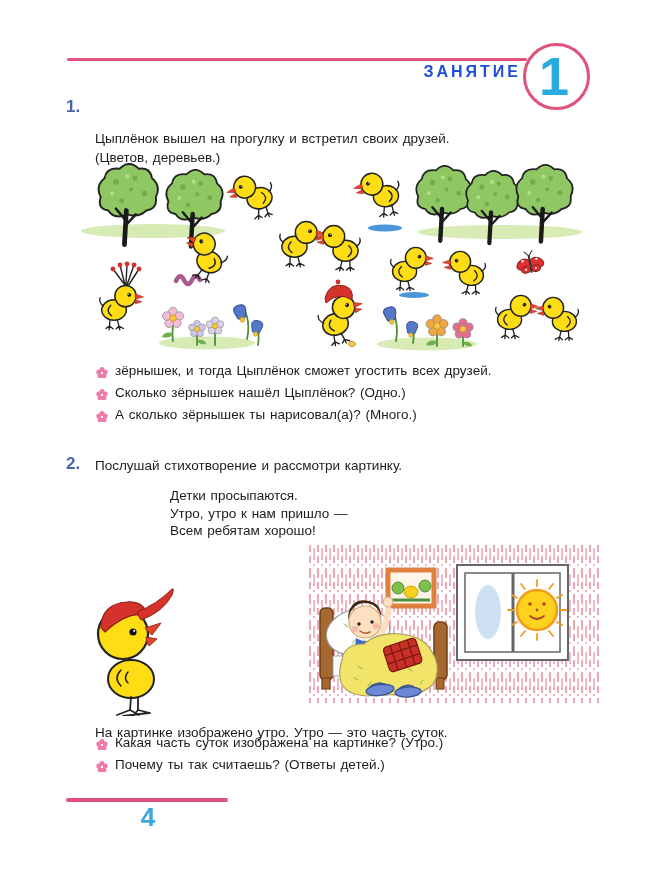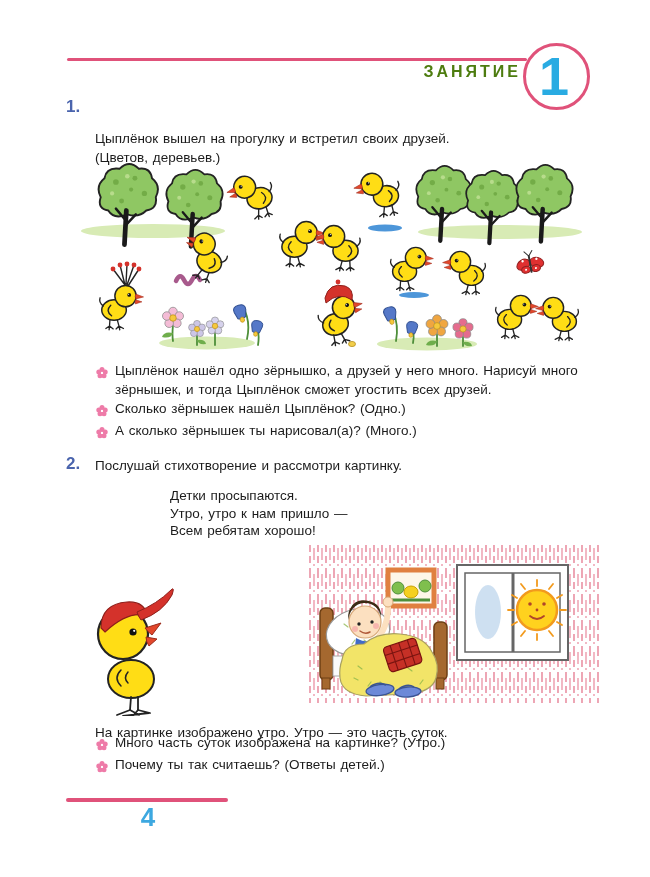--- a/index.html
+++ b/index.html
@@ -5,21 +5,21 @@
   html,body { margin:0; padding:0; }
   body {
     width:650px; height:877px; background:#ffffff; position:relative; overflow:hidden;
     font-family:"Liberation Sans","DejaVu Sans",sans-serif; color:#1c1c1c;
   }
   .abs { position:absolute; }
 
   
   .hline { left:67px; top:58px; width:460px; height:3px; background:#E0527A; border-radius:2px; }
   .hcircle { left:523px; top:43px; width:67px; height:67px; border:3px solid #E0527A; border-radius:50%; box-sizing:border-box; }
-  .hlabel { right:129px; top:63px; font-size:16px; font-weight:bold; letter-spacing:3px; color:#4d7c0f; }
+  .hlabel { right:129px; top:63px; font-size:16px; font-weight:bold; letter-spacing:3px; color:#1d4ed8; }
   .hnum { left:521px; top:44px; width:66px; height:66px; text-align:center; line-height:64px;
           font-size:54px; font-weight:bold; color:#29ABE2; }
 
   
   .line { font-size:13.5px; line-height:19px; white-space:nowrap; word-spacing:1px; }
   .just { text-align:justify; text-align-last:justify; }
   .tasknum { font-weight:bold; font-size:17px; color:#4A64AD; }
   .textblock { width:478px; }
   .poem .line { line-height:17.5px; }
 
@@ -194,21 +194,20 @@
             <circle cx="0" cy="-3.4" r="2.5"></circle>
             <circle cx="3.2" cy="-1" r="2.5"></circle>
             <circle cx="2" cy="2.8" r="2.5"></circle>
             <circle cx="-2" cy="2.8" r="2.5"></circle>
             <circle cx="-3.2" cy="-1" r="2.5"></circle>
           </g>
           <circle cx="0" cy="0" r="1.1" fill="#fff"></circle>
         </svg>
     </span>
     <div class="btext">
-      <div class="line just">Цыплёнок нашёл одно зёрнышко, а друзей у него много. Нарисуй много</div>
       <div class="line">зёрнышек, и тогда Цыплёнок сможет угостить всех друзей.</div>
     </div>
   </div>
   <div class="brow">
     <span class="marker">
       <svg width="12" height="12" viewBox="-6 -6 12 12">
           <g fill="#EE7BA8">
             <circle cx="0" cy="-3.4" r="2.5"></circle>
             <circle cx="3.2" cy="-1" r="2.5"></circle>
             <circle cx="2" cy="2.8" r="2.5"></circle>
@@ -358,21 +357,21 @@
             <circle cx="0" cy="-3.4" r="2.5"></circle>
             <circle cx="3.2" cy="-1" r="2.5"></circle>
             <circle cx="2" cy="2.8" r="2.5"></circle>
             <circle cx="-2" cy="2.8" r="2.5"></circle>
             <circle cx="-3.2" cy="-1" r="2.5"></circle>
           </g>
           <circle cx="0" cy="0" r="1.1" fill="#fff"></circle>
         </svg>
     </span>
     <div class="btext">
-        <div class="line">Много часть суток изображена на картинке? (Утро.)</div>
+        <div class="line">Какая часть суток изображена на картинке? (Утро.)</div>
       </div>
   </div>
   <div class="brow">
     <span class="marker">
       <svg width="12" height="12" viewBox="-6 -6 12 12">
           <g fill="#EE7BA8">
             <circle cx="0" cy="-3.4" r="2.5"></circle>
             <circle cx="3.2" cy="-1" r="2.5"></circle>
             <circle cx="2" cy="2.8" r="2.5"></circle>
             <circle cx="-2" cy="2.8" r="2.5"></circle>

